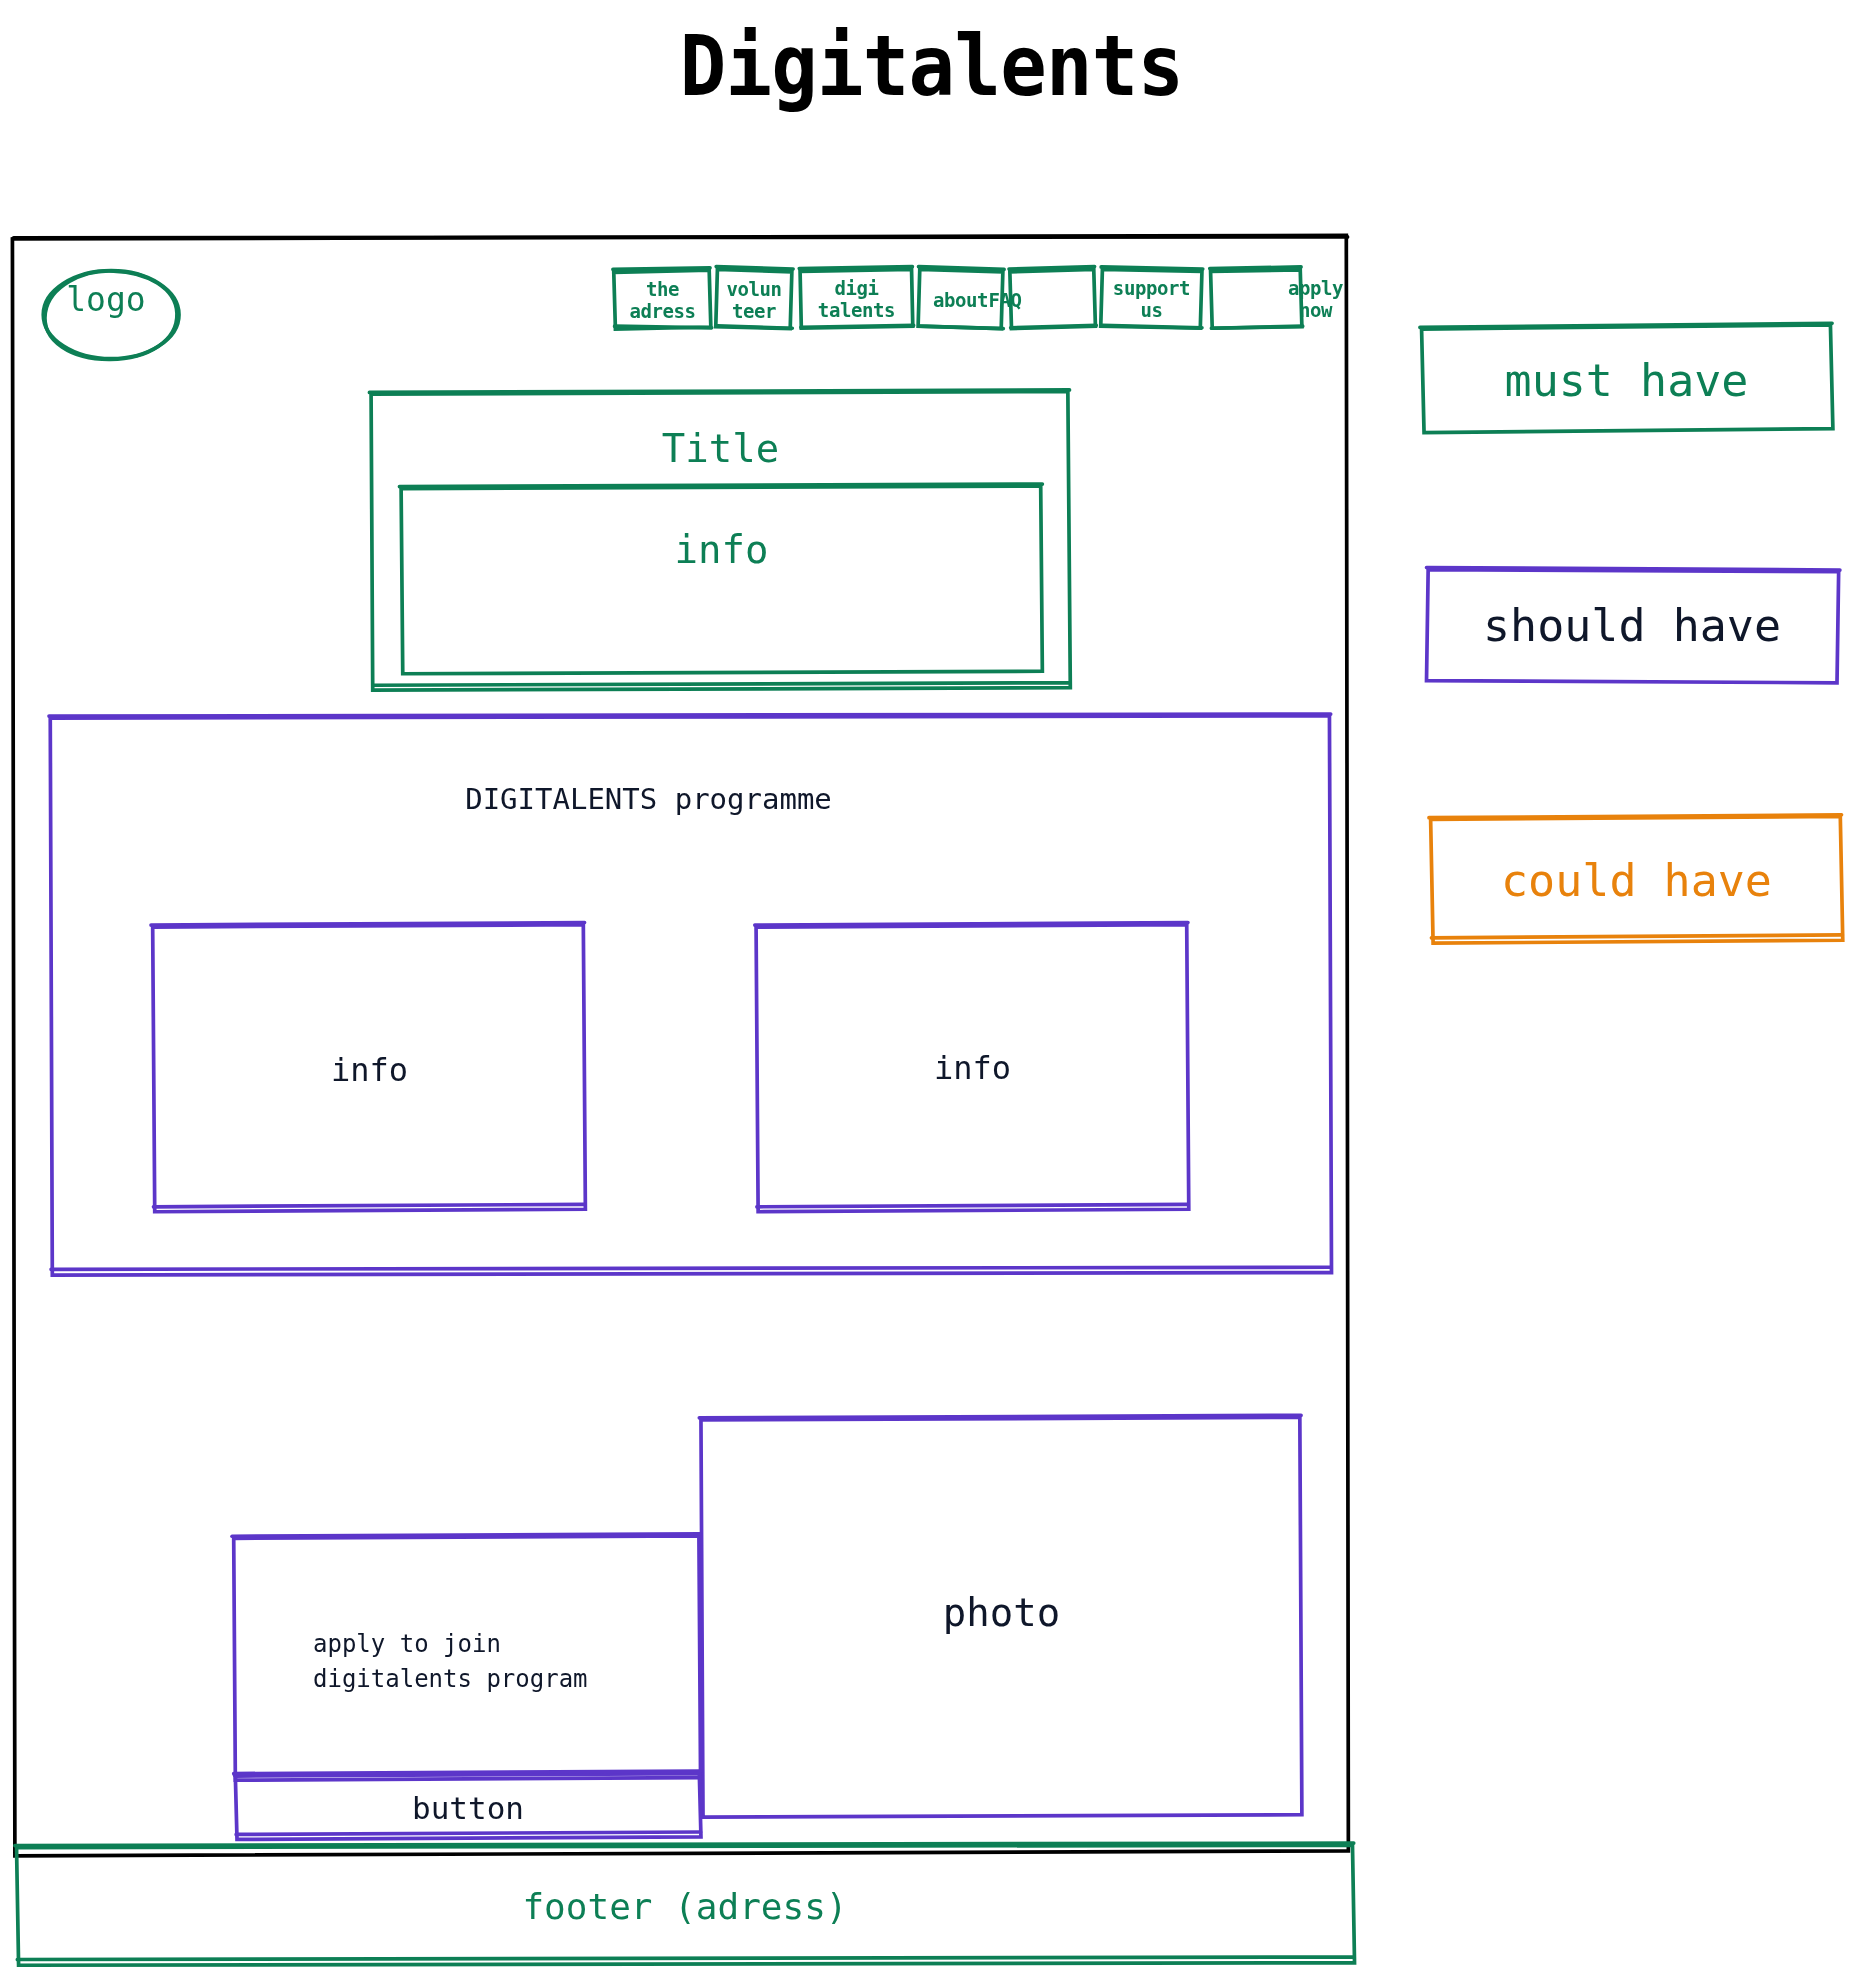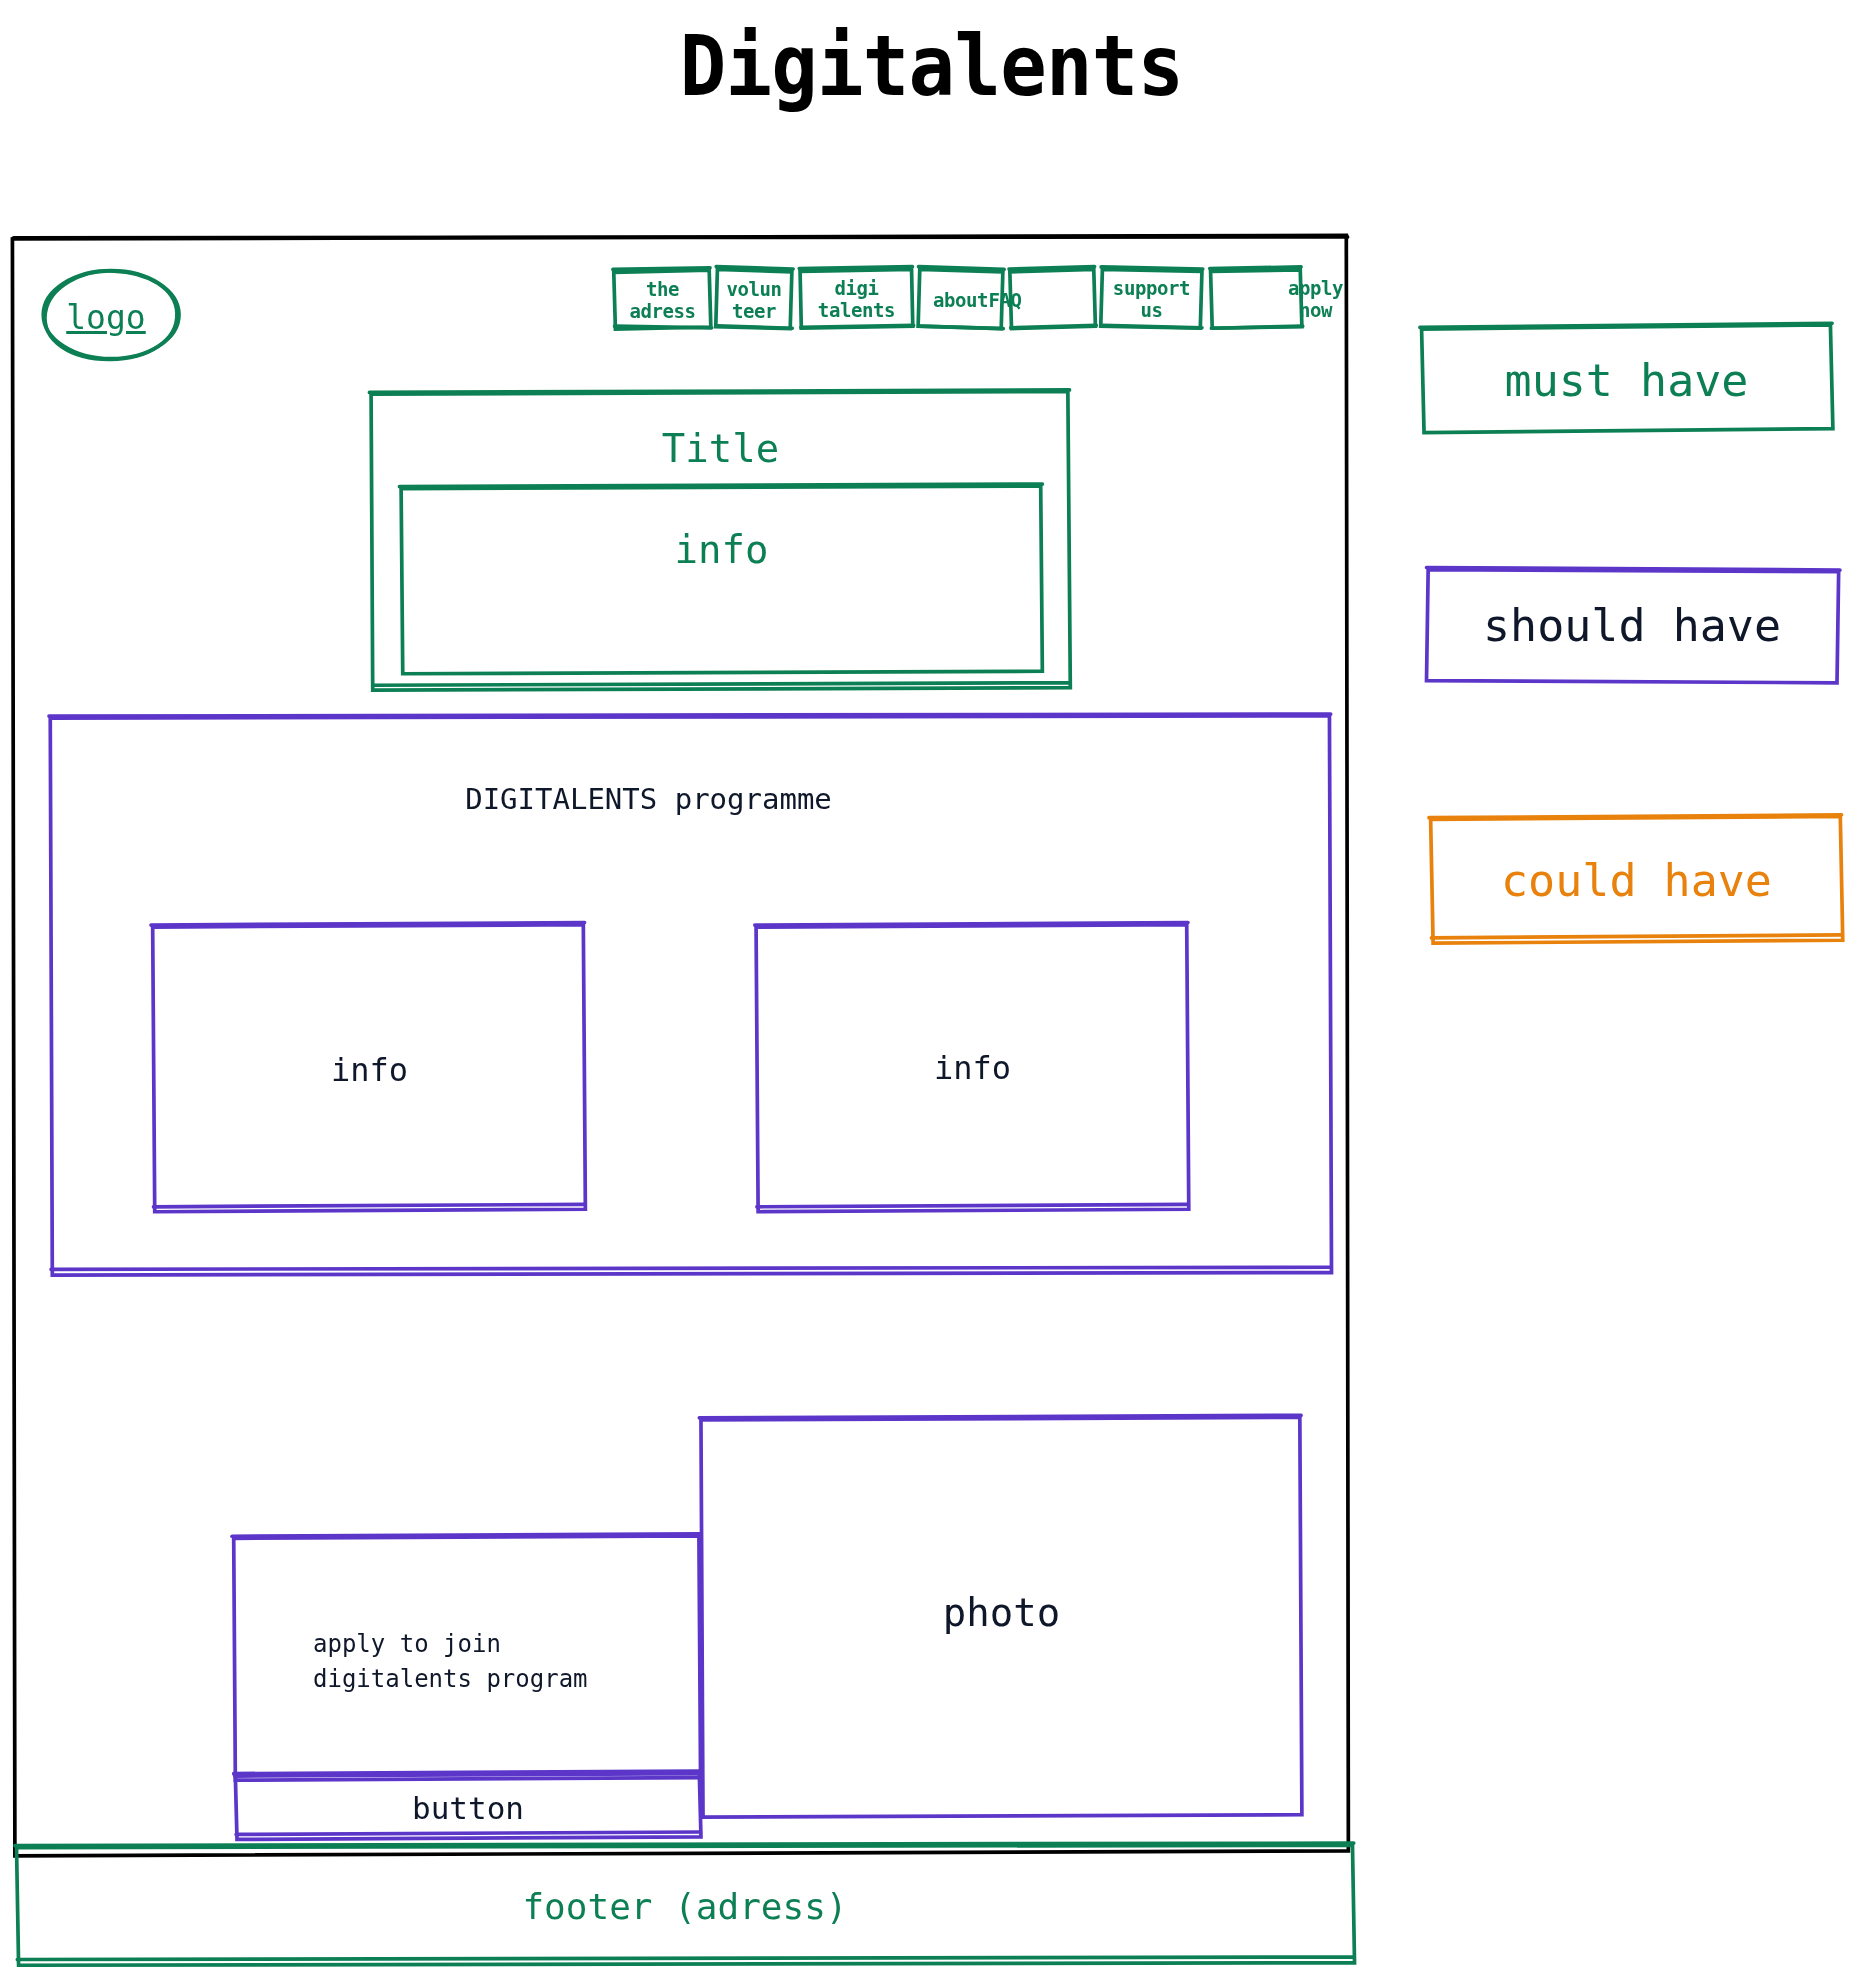--- a/index.html
+++ b/index.html
@@ -134,21 +134,21 @@
   </g>
   <g fill="none" stroke="#e8820c" stroke-width="9" stroke-linecap="round">
     <path d="M3478 1992 L4474 1985 L4480 2286 L3484 2293 Z"></path>
     <path d="M3474 1988 L4477 1981"></path>
     <path d="M3480 2280 L4479 2273"></path>
   </g>
 </svg>
 
 <div class="pg-title">Digitalents</div>
 
-<div class="lbl t-logo green" style="left:43px;top:295px;width:126px;height:44px;text-decoration:underline;">
+<div class="lbl t-logo green" style="left:43px;top:277px;width:126px;height:44px;">
   <span>logo</span>
 </div>
 
 <div class="lbl nav-lbl" style="left:614px;top:272px;width:97px;height:57px;">
   <span>the
 adress</span>
 </div>
 <div class="lbl nav-lbl" style="left:716px;top:272px;width:76px;height:57px;">
   <span>volun
 teer</span>

